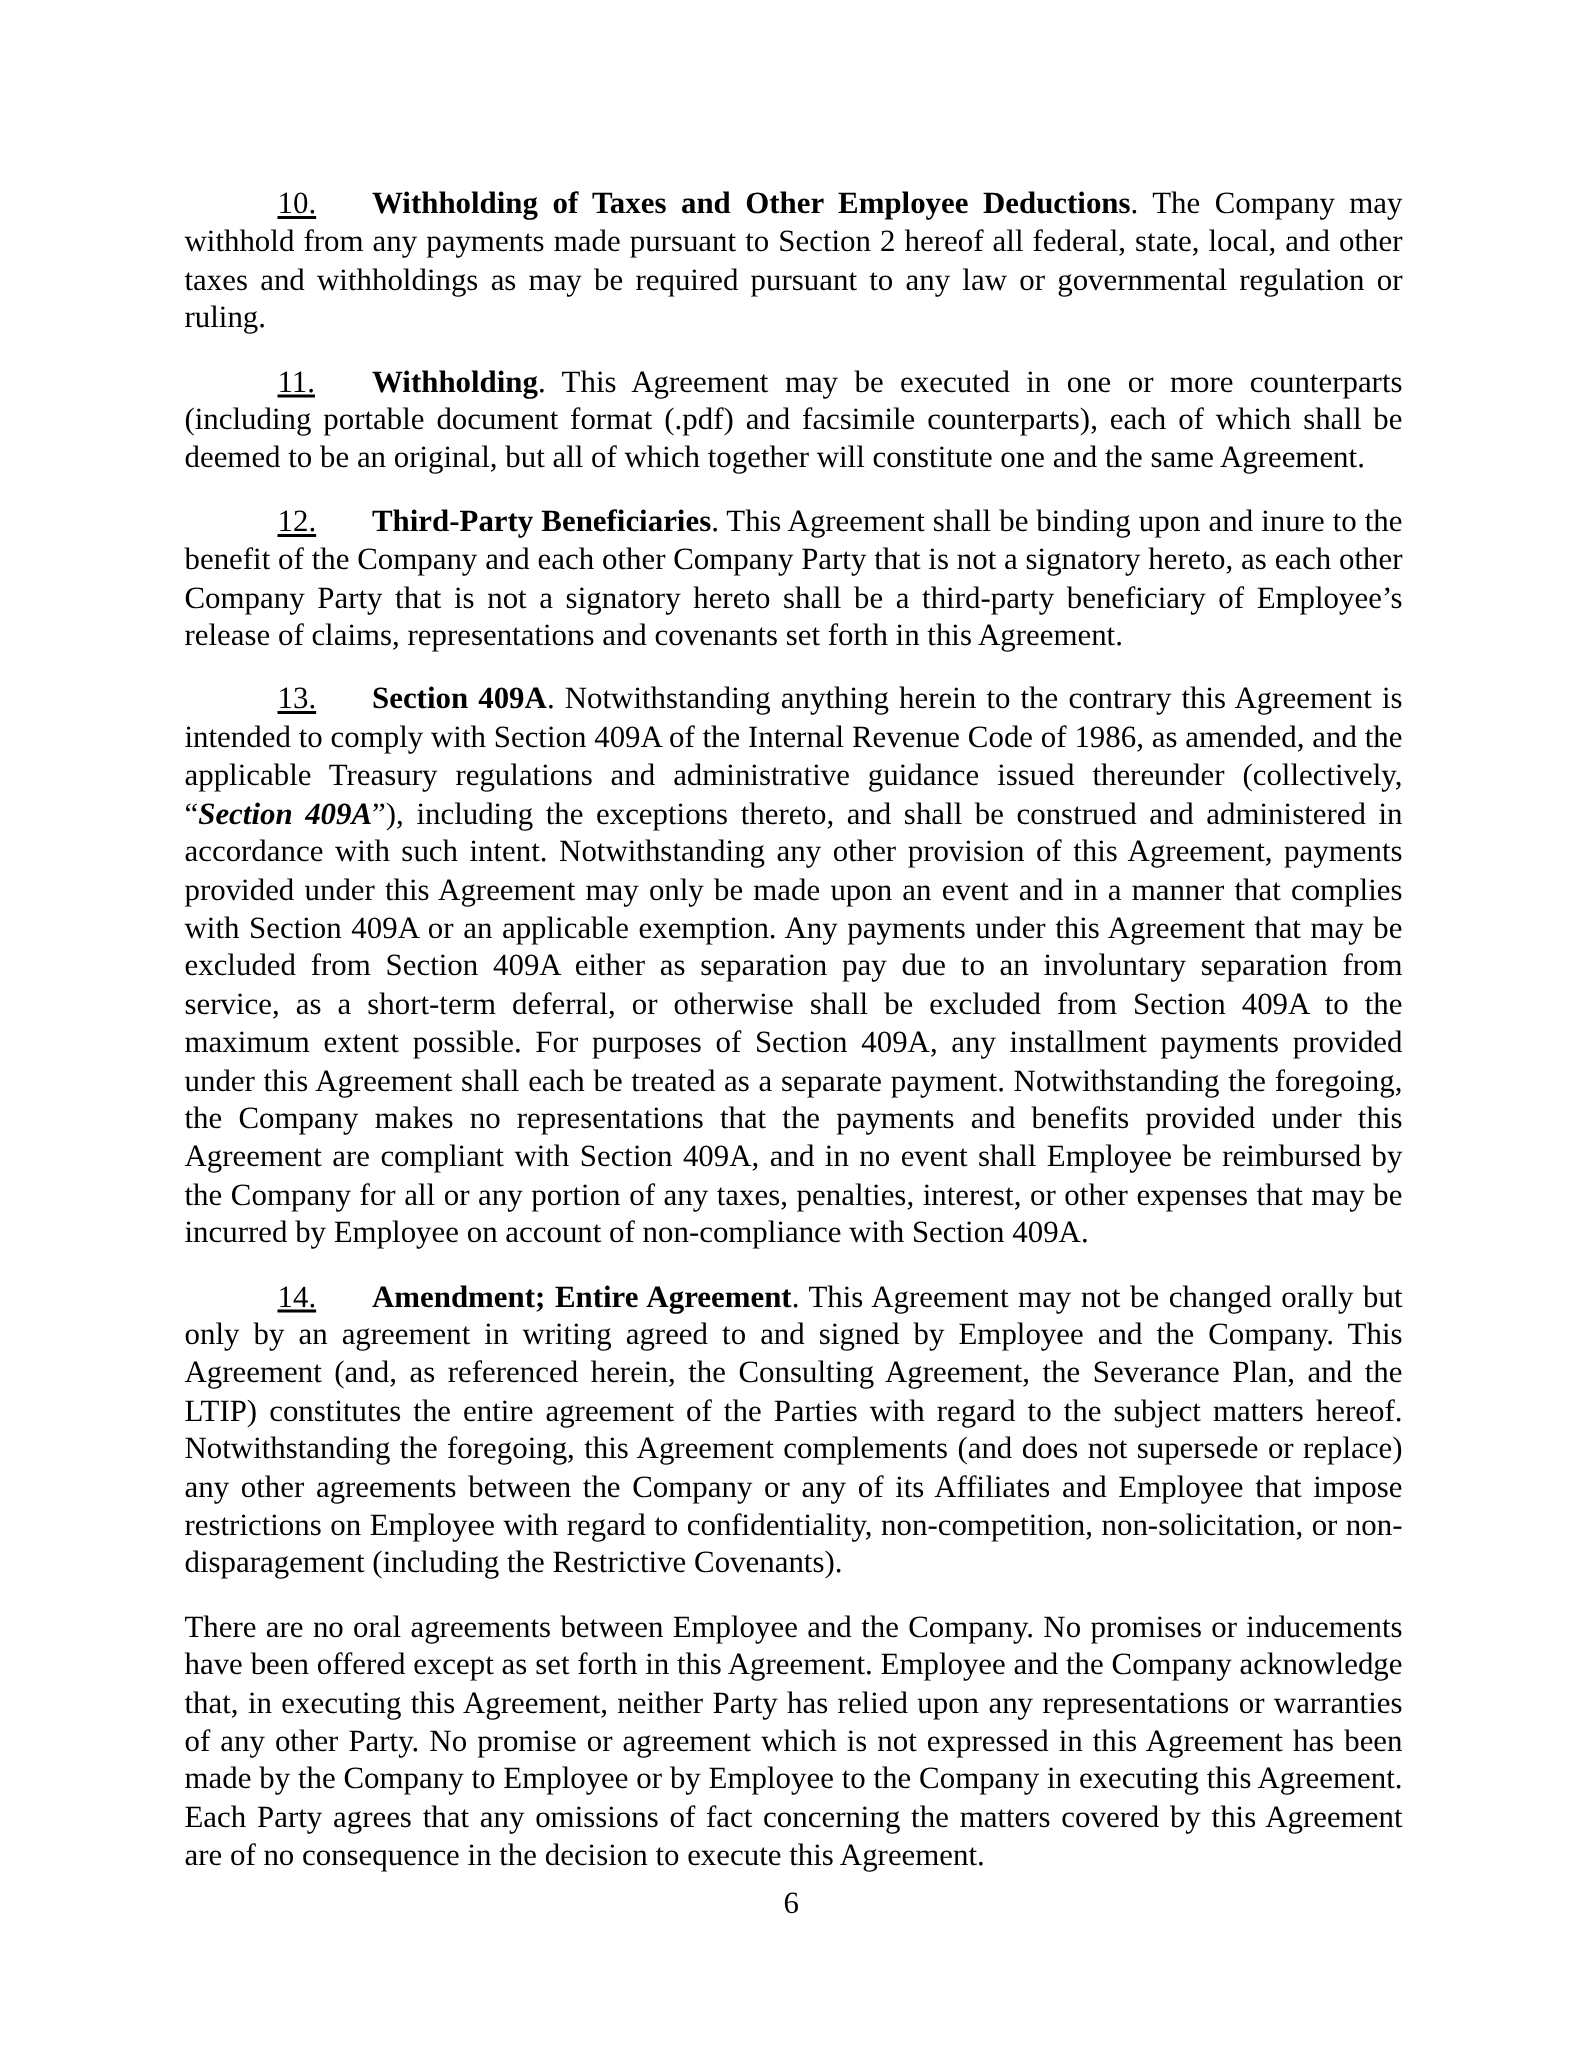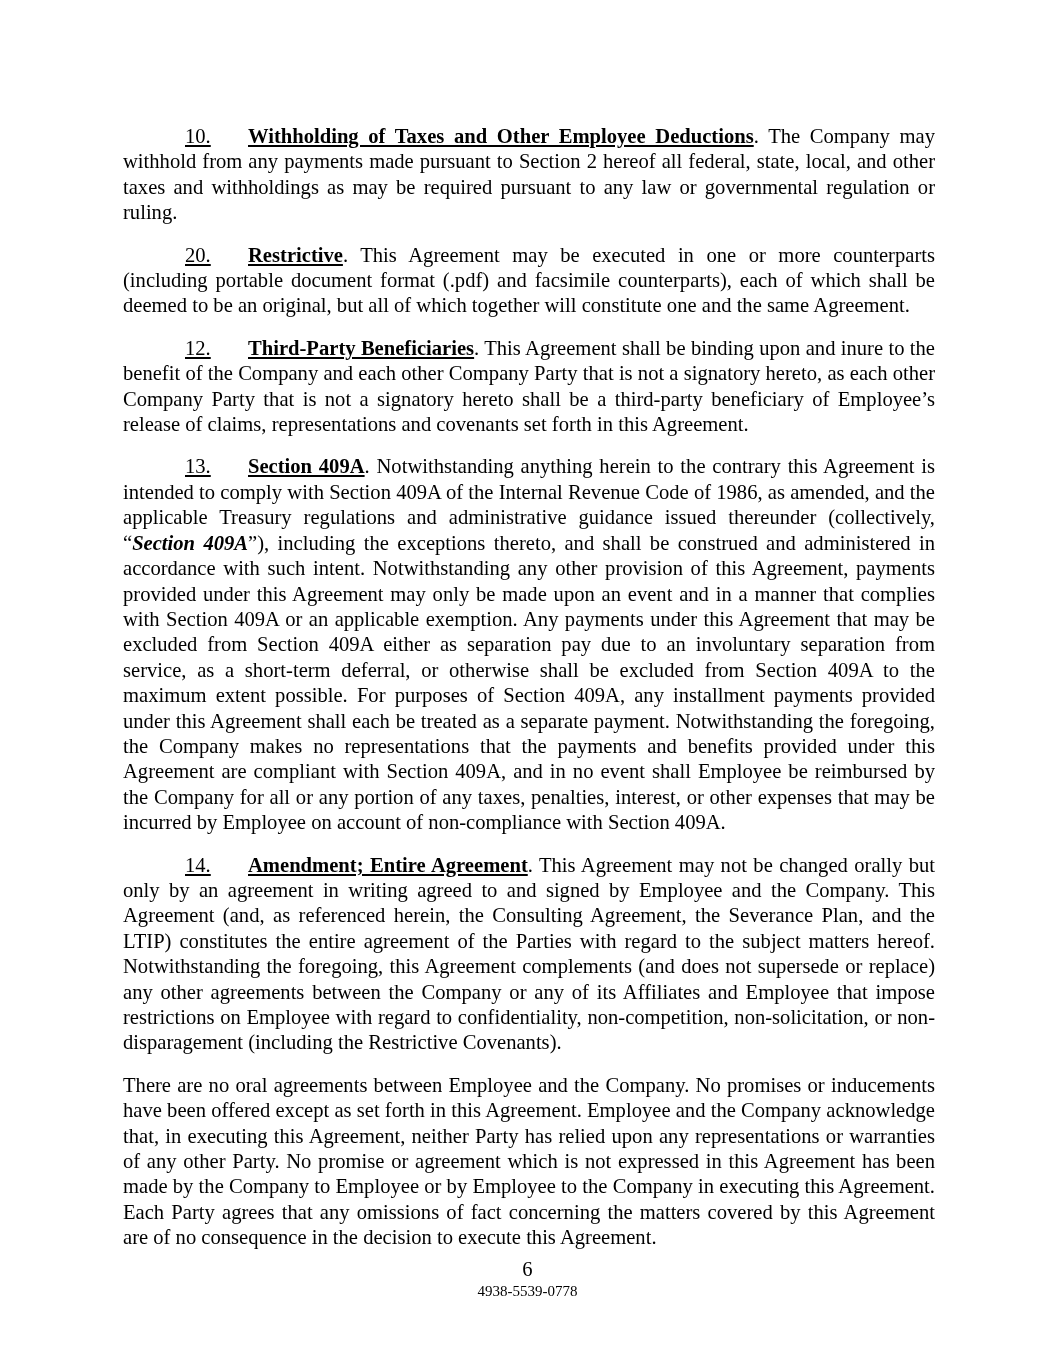--- a/index.html
+++ b/index.html
@@ -32,21 +32,20 @@
     text-indent: 62px;
   }
   .num {
     display: inline-block;
     width: 63px;
     text-indent: 0;
     text-decoration: underline;
   }
   .heading {
     font-weight: bold;
-    text-decoration: underline;
   }
   .u {
   }
   .bi {
     font-weight: bold;
     font-style: italic;
   }
   .footer {
     position: absolute;
     left: 0;
@@ -64,29 +63,28 @@
   }
 </style>
 </head>
 <body>
 
 <div class="page">
   <div class="content">
 
     <p class="para indented"><span class="num">10.</span><span class="heading">Withholding of Taxes and Other Employee Deductions</span><span>.  The Company may withhold from any payments made pursuant to </span><span class="u">Section 2</span><span> hereof all federal, state, local, and other taxes and withholdings as may be required pursuant to any law or governmental regulation or ruling.</span></p>
 
-    <p class="para indented"><span class="num">20.</span><span class="heading">Restrictive</span><span>.  This Agreement may be executed in one or more counterparts (including portable document format (.pdf) and facsimile counterparts), each of which shall be deemed to be an original, but all of which together will constitute one and the same Agreement.</span></p>
+    <p class="para indented"><span class="num">11.</span><span class="heading">Withholding</span><span>.  This Agreement may be executed in one or more counterparts (including portable document format (.pdf) and facsimile counterparts), each of which shall be deemed to be an original, but all of which together will constitute one and the same Agreement.</span></p>
 
     <p class="para indented"><span class="num">12.</span><span class="heading">Third-Party Beneficiaries</span><span>.  This Agreement shall be binding upon and inure to the benefit of the Company and each other Company Party that is not a signatory hereto, as each other Company Party that is not a signatory hereto shall be a third-party beneficiary of Employee’s release of claims, representations and covenants set forth in this Agreement.</span></p>
 
     <p class="para indented"><span class="num">13.</span><span class="heading">Section 409A</span><span>.  Notwithstanding anything herein to the contrary this Agreement is intended to comply with Section 409A of the Internal Revenue Code of 1986, as amended, and the applicable Treasury regulations and administrative guidance issued thereunder (collectively, “</span><span class="bi">Section 409A</span><span>”), including the exceptions thereto, and shall be construed and administered in accordance with such intent.  Notwithstanding any other provision of this Agreement, payments provided under this Agreement may only be made upon an event and in a manner that complies with Section 409A or an applicable exemption.  Any payments under this Agreement that may be excluded from Section 409A either as separation pay due to an involuntary separation from service, as a short-term deferral, or otherwise shall be excluded from Section 409A to the maximum extent possible.  For purposes of Section 409A, any installment payments provided under this Agreement shall each be treated as a separate payment.  Notwithstanding the foregoing, the Company makes no representations that the payments and benefits provided under this Agreement are compliant with Section 409A, and in no event shall Employee be reimbursed by the Company for all or any portion of any taxes, penalties, interest, or other expenses that may be incurred by Employee on account of non-compliance with Section 409A.</span></p>
 
     <p class="para indented"><span class="num">14.</span><span class="heading">Amendment; Entire Agreement</span><span>.  This Agreement may not be changed orally but only by an agreement in writing agreed to and signed by Employee and the Company.  This Agreement (and, as referenced herein, the Consulting Agreement, the Severance Plan, and the LTIP) constitutes the entire agreement of the Parties with regard to the subject matters hereof.  Notwithstanding the foregoing, this Agreement complements (and does not supersede or replace) any other agreements between the Company or any of its Affiliates and Employee that impose restrictions on Employee with regard to confidentiality, non-competition, non-solicitation, or non-disparagement (including the Restrictive Covenants).</span></p>
 
     <p class="para"><span>There are no oral agreements between Employee and the Company.  No promises or inducements have been offered except as set forth in this Agreement.  Employee and the Company acknowledge that, in executing this Agreement, neither Party has relied upon any representations or warranties of any other Party.  No promise or agreement which is not expressed in this Agreement has been made by the Company to Employee or by Employee to the Company in executing this Agreement.  Each Party agrees that any omissions of fact concerning the matters covered by this Agreement are of no consequence in the decision to execute this Agreement.</span></p>
 
   </div>
 
   <div class="footer">
     <div class="page-number">6</div>
-    <div class="doc-id">4938-5539-0778</div>
   </div>
 </div>
 
 </body></html>

